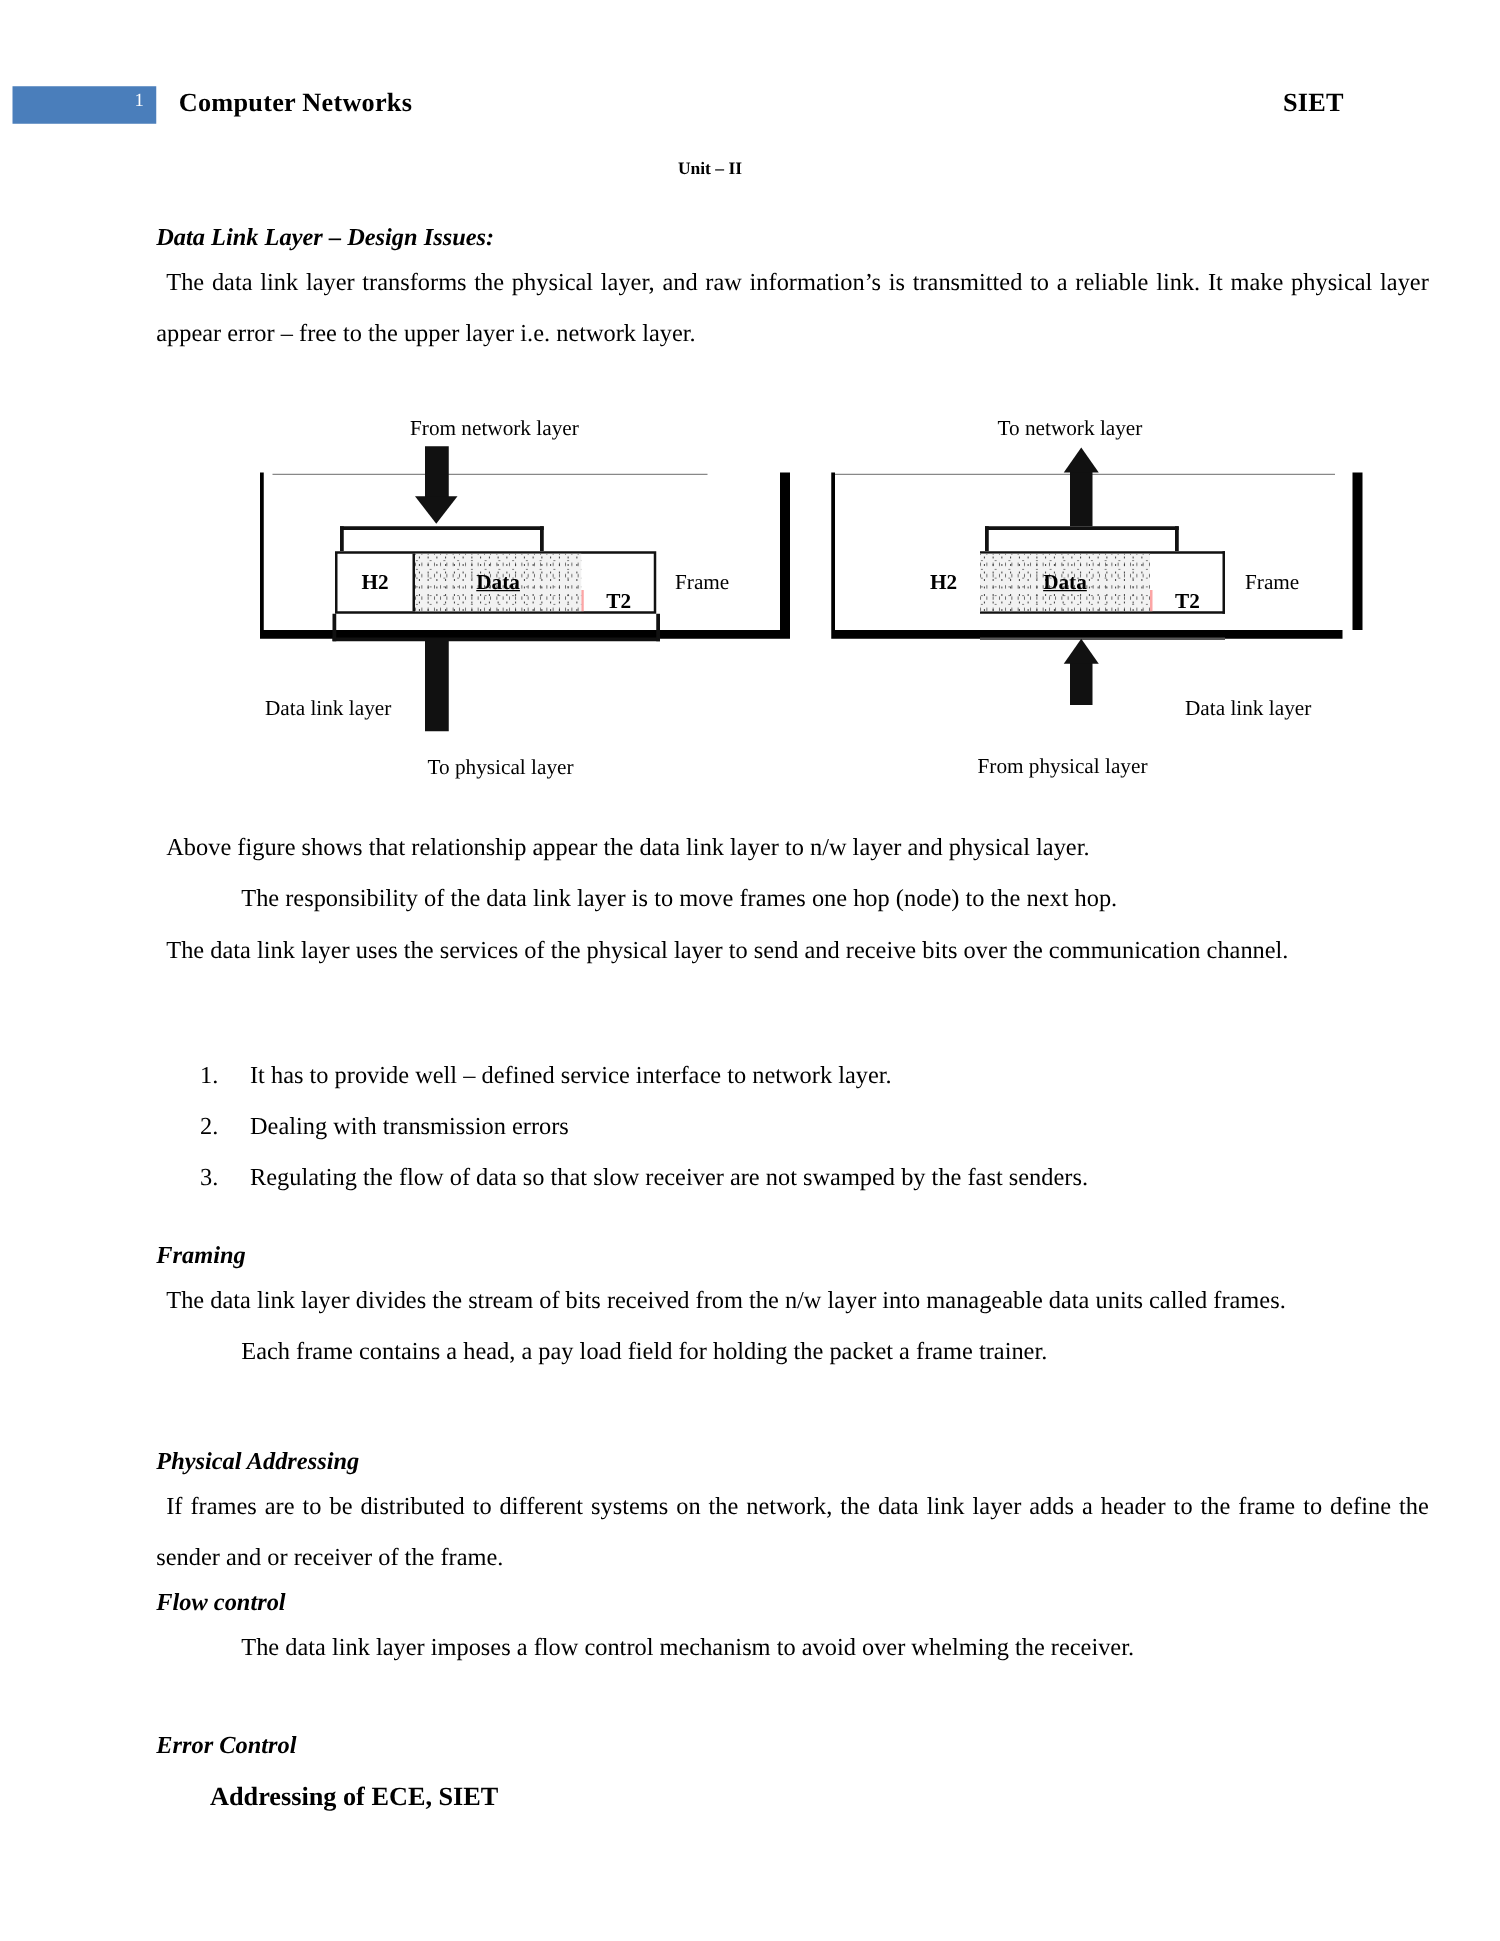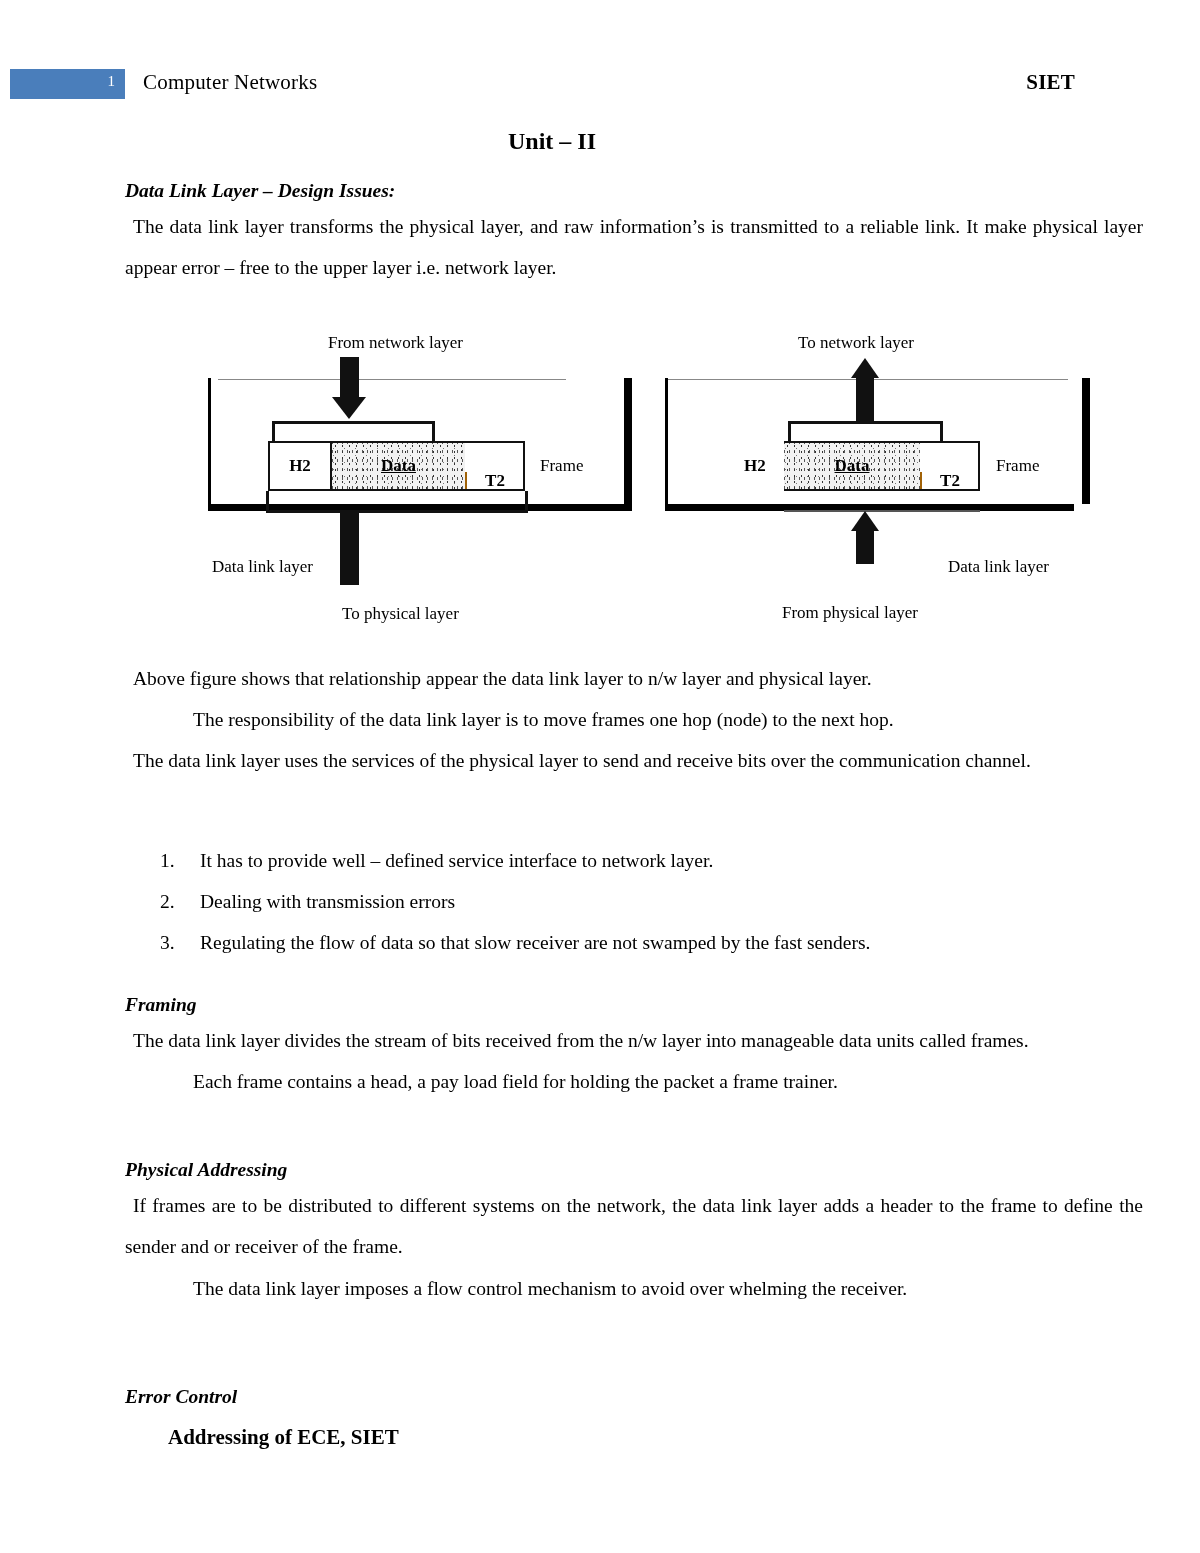--- a/index.html
+++ b/index.html
@@ -40,40 +40,40 @@
     color: #ffffff;
     font-size: 15px;
     font-family: "Liberation Serif", serif;
     line-height: 1;
   }
   .header-title {
     position: absolute;
     left: 143px;
     top: 2px;
     font-size: 21px;
-    font-weight: normal;
+    font-weight: bold;
     letter-spacing: 0.2px;
   }
   .header-right {
     position: absolute;
     right: 125px;
     top: 2px;
     font-size: 21px;
     font-weight: bold;
     letter-spacing: 0.2px;
   }
 
   
   .unit-title {
     position: absolute;
     top: 128px;
-    left: 0;
+    left: 16px;
     width: 1104px;
     text-align: center;
-    font-size: 24px;
+    font-size: 14px;
     font-weight: bold;
   }
 
   .block {
     position: absolute;
     left: 125px;
     width: 1018px;
     font-size: 19.5px;
     line-height: 41px;
     text-align: justify;
@@ -210,21 +210,21 @@
   }
   .fb-cell {
     display: flex;
     align-items: center;
     justify-content: center;
     font-size: 17px;
     font-weight: bold;
     box-sizing: border-box;
   }
   .fb-head { width: 62px; border-right: 2px solid #111; }
-  .fb-tail { width: 58px; border-left: 2px solid #a16207; margin-top: 29px; }
+  .fb-tail { width: 58px; border-left: 2px solid #fca5a5; margin-top: 29px; }
   .fb-data {
     flex: 1;
     position: relative;
     background-color: #f2f2f2;
     background-image:
       radial-gradient(#333 0.7px, transparent 0.8px),
       radial-gradient(#555 0.6px, transparent 0.7px),
       radial-gradient(#777 0.5px, transparent 0.6px);
     background-size: 7px 6px, 5px 9px, 11px 7px;
     background-position: 0 0, 3px 4px, 7px 2px;
@@ -351,20 +351,21 @@
   <span class="para">The data link layer divides the stream of bits received from the n/w layer into manageable data units called frames.</span>
   <span class="indent-para">Each frame contains a head, a pay load field for holding the packet a frame trainer.</span>
 </div>
 
 <div class="block" style="top:1155px;">
   <span class="heading">Physical Addressing</span>
   <span class="para">If frames are to be distributed to different systems on the network, the data link layer adds a header to the frame to define the sender and or receiver of the frame.</span>
 </div>
 
 <div class="block" style="top:1268px;">
+  <span class="heading">Flow control</span>
   <span class="indent-para">The data link layer imposes a flow control mechanism to avoid over whelming the receiver.</span>
 </div>
 
 <div class="block" style="top:1382px;">
   <span class="heading">Error Control</span>
 </div>
 
 <div class="footer">Addressing of ECE, SIET</div>
 
 </body></html>

